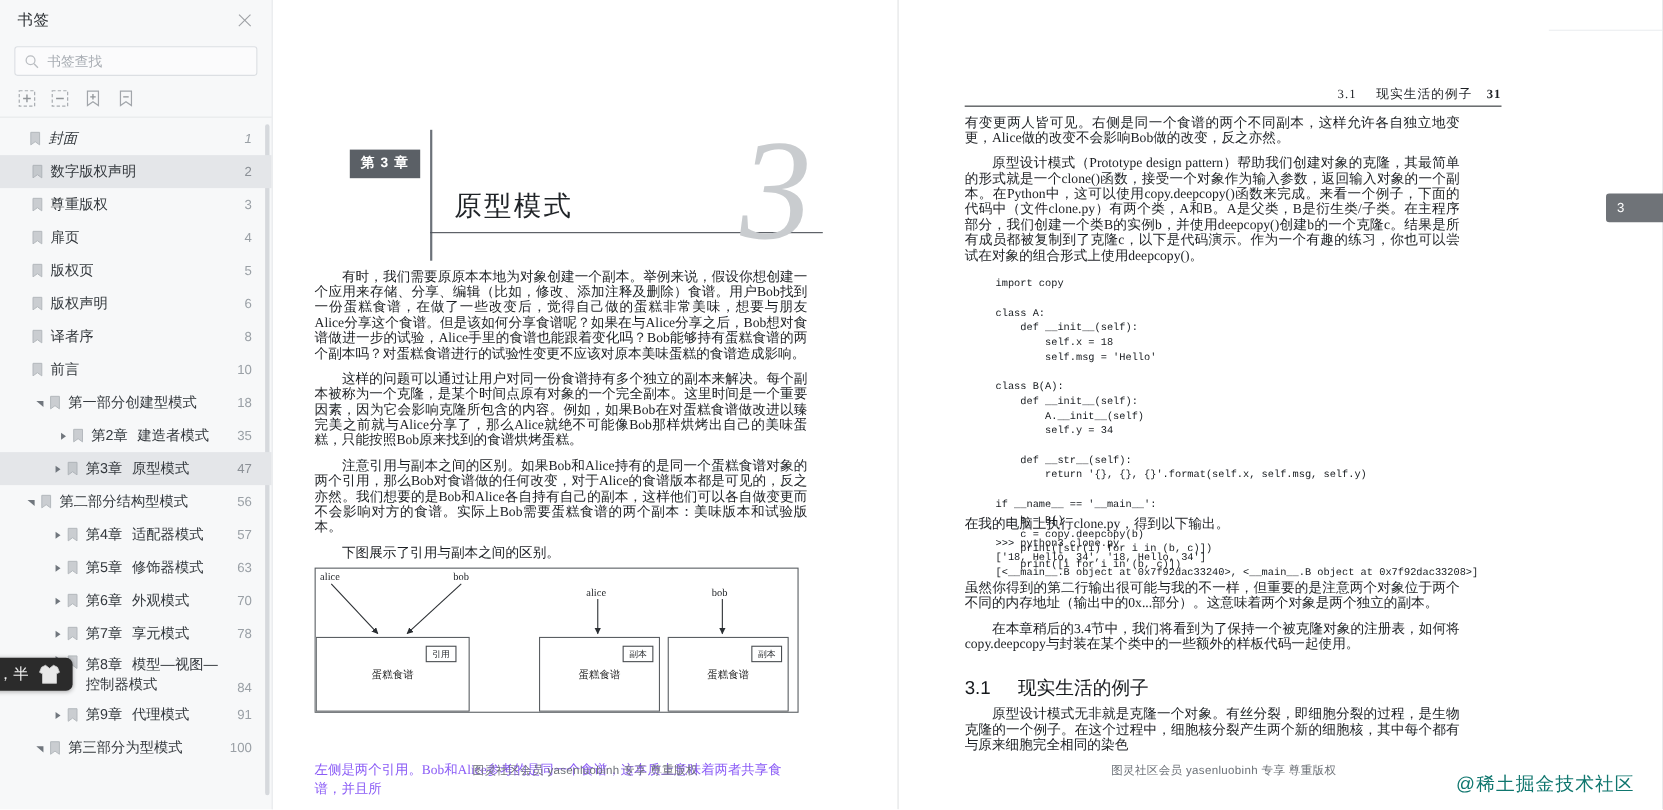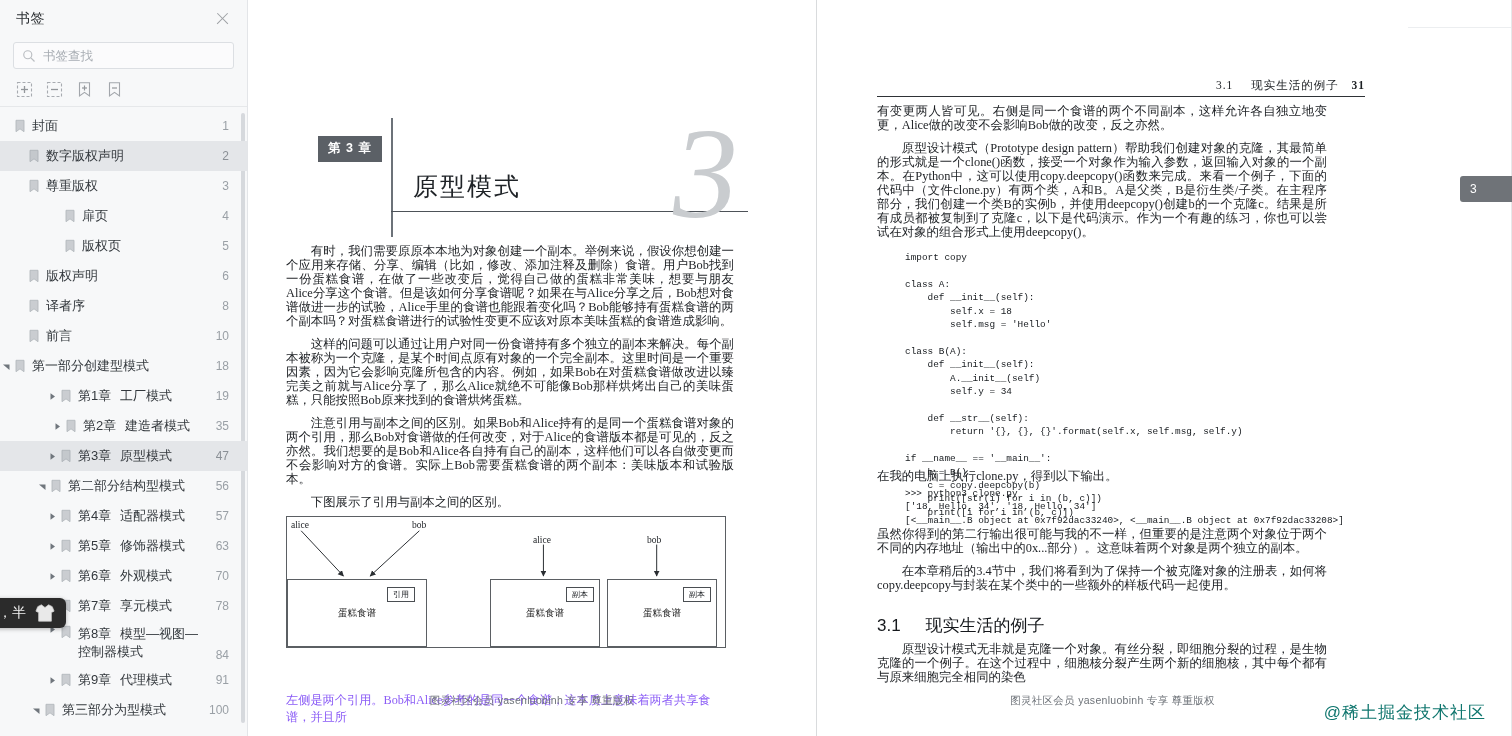--- a/index.html
+++ b/index.html
@@ -248,21 +248,21 @@
         <svg width="17" height="17" viewBox="0 0 17 17">
           <path d="M3.5 1.8 H13.5 V15 L8.5 11.4 L3.5 15 Z" fill="none" stroke="#6f757c" stroke-width="1.1"></path>
           <line x1="6" y1="7" x2="11" y2="7" stroke="#555b61" stroke-width="1.2"></line>
         </svg>
       </div>
     </div>
     <div class="sb-divider"></div>
 
     <div id="tree">
       <div class="tree-scroll"></div>
-    <div class="tree-row" style="padding-left: 0;">
+    <div class="tree-row" style="padding-left: 12px; font-style: italic;">
           <span class="caret"></span>
           <span class="bm-ico">
             <svg width="14" height="14" viewBox="0 0 14 14">
               <path d="M3 1.3 H11 V12.7 L7 9.8 L3 12.7 Z" fill="#b9bdc2" stroke="#9aa0a6" stroke-width=".9"></path>
             </svg>
           </span>
           <span class="lbl">封面</span>
           <span class="pg">1</span>
         </div>
         <div class="tree-row sel" style="padding-left: 14px;">
@@ -278,31 +278,31 @@
         <div class="tree-row" style="padding-left: 14px;">
           <span class="caret"></span>
           <span class="bm-ico">
             <svg width="14" height="14" viewBox="0 0 14 14">
               <path d="M3 1.3 H11 V12.7 L7 9.8 L3 12.7 Z" fill="#b9bdc2" stroke="#9aa0a6" stroke-width=".9"></path>
             </svg>
           </span>
           <span class="lbl">尊重版权</span>
           <span class="pg">3</span>
         </div>
-        <div class="tree-row" style="padding-left: 14px; margin-left: 36px;">
+        <div class="tree-row" style="padding-left: 14px;">
           <span class="caret"></span>
           <span class="bm-ico">
             <svg width="14" height="14" viewBox="0 0 14 14">
               <path d="M3 1.3 H11 V12.7 L7 9.8 L3 12.7 Z" fill="#b9bdc2" stroke="#9aa0a6" stroke-width=".9"></path>
             </svg>
           </span>
           <span class="lbl">扉页</span>
           <span class="pg">4</span>
         </div>
-        <div class="tree-row" style="padding-left: 14px; margin-left: 36px;">
+        <div class="tree-row" style="padding-left: 14px;">
           <span class="caret"></span>
           <span class="bm-ico">
             <svg width="14" height="14" viewBox="0 0 14 14">
               <path d="M3 1.3 H11 V12.7 L7 9.8 L3 12.7 Z" fill="#b9bdc2" stroke="#9aa0a6" stroke-width=".9"></path>
             </svg>
           </span>
           <span class="lbl">版权页</span>
           <span class="pg">5</span>
         </div>
         <div class="tree-row" style="padding-left: 14px;">
@@ -328,48 +328,34 @@
         <div class="tree-row" style="padding-left: 14px;">
           <span class="caret"></span>
           <span class="bm-ico">
             <svg width="14" height="14" viewBox="0 0 14 14">
               <path d="M3 1.3 H11 V12.7 L7 9.8 L3 12.7 Z" fill="#b9bdc2" stroke="#9aa0a6" stroke-width=".9"></path>
             </svg>
           </span>
           <span class="lbl">前言</span>
           <span class="pg">10</span>
         </div>
-        <div class="tree-row" style="">
+        <div class="tree-row" style="padding-left: 30px;">
           <span class="caret">
             <svg width="9" height="9" viewBox="0 0 9 9">
               <path d="M1 2.5 L7.5 2.5 L7.5 8 Z" fill="#70767d"></path>
             </svg>
           </span>
           <span class="bm-ico">
             <svg width="14" height="14" viewBox="0 0 14 14">
               <path d="M3 1.3 H11 V12.7 L7 9.8 L3 12.7 Z" fill="#b9bdc2" stroke="#9aa0a6" stroke-width=".9"></path>
             </svg>
           </span>
           <span class="lbl"><span class="ch-no">第一部分</span>创建型模式</span>
           <span class="pg">18</span>
         </div>
-        <div class="tree-row" style="padding-left: 46px;">
-          <span class="caret">
-            <svg width="9" height="9" viewBox="0 0 9 9">
-              <path d="M2.5 1.3 L7 4.5 L2.5 7.7 Z" fill="#70767d"></path>
-            </svg>
-          </span>
-          <span class="bm-ico">
-            <svg width="14" height="14" viewBox="0 0 14 14">
-              <path d="M3 1.3 H11 V12.7 L7 9.8 L3 12.7 Z" fill="#b9bdc2" stroke="#9aa0a6" stroke-width=".9"></path>
-            </svg>
-          </span>
-          <span class="lbl"><span class="ch-no">第1章</span>工厂模式</span>
-          <span class="pg">19</span>
-        </div>
         <div class="tree-row" style="padding-left: 51px;">
           <span class="caret">
             <svg width="9" height="9" viewBox="0 0 9 9">
               <path d="M2.5 1.3 L7 4.5 L2.5 7.7 Z" fill="#70767d"></path>
             </svg>
           </span>
           <span class="bm-ico">
             <svg width="14" height="14" viewBox="0 0 14 14">
               <path d="M3 1.3 H11 V12.7 L7 9.8 L3 12.7 Z" fill="#b9bdc2" stroke="#9aa0a6" stroke-width=".9"></path>
             </svg>
@@ -384,21 +370,21 @@
             </svg>
           </span>
           <span class="bm-ico">
             <svg width="14" height="14" viewBox="0 0 14 14">
               <path d="M3 1.3 H11 V12.7 L7 9.8 L3 12.7 Z" fill="#b9bdc2" stroke="#9aa0a6" stroke-width=".9"></path>
             </svg>
           </span>
           <span class="lbl"><span class="ch-no">第3章</span>原型模式</span>
           <span class="pg">47</span>
         </div>
-        <div class="tree-row" style="padding-left: 36px;">
+        <div class="tree-row" style="padding-left: 22px;">
           <span class="caret">
             <svg width="9" height="9" viewBox="0 0 9 9">
               <path d="M1 2.5 L7.5 2.5 L7.5 8 Z" fill="#70767d"></path>
             </svg>
           </span>
           <span class="bm-ico">
             <svg width="14" height="14" viewBox="0 0 14 14">
               <path d="M3 1.3 H11 V12.7 L7 9.8 L3 12.7 Z" fill="#b9bdc2" stroke="#9aa0a6" stroke-width=".9"></path>
             </svg>
           </span>

